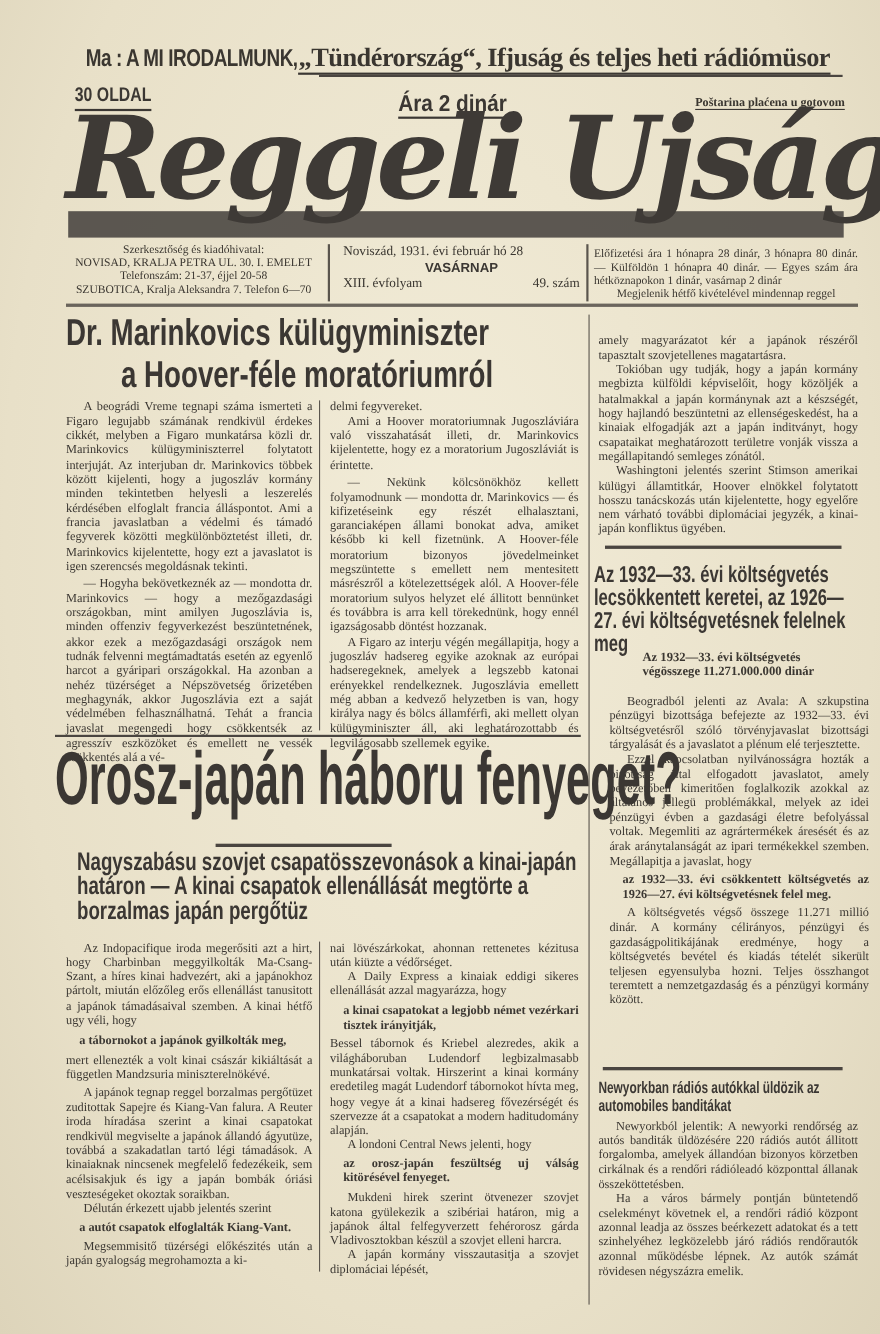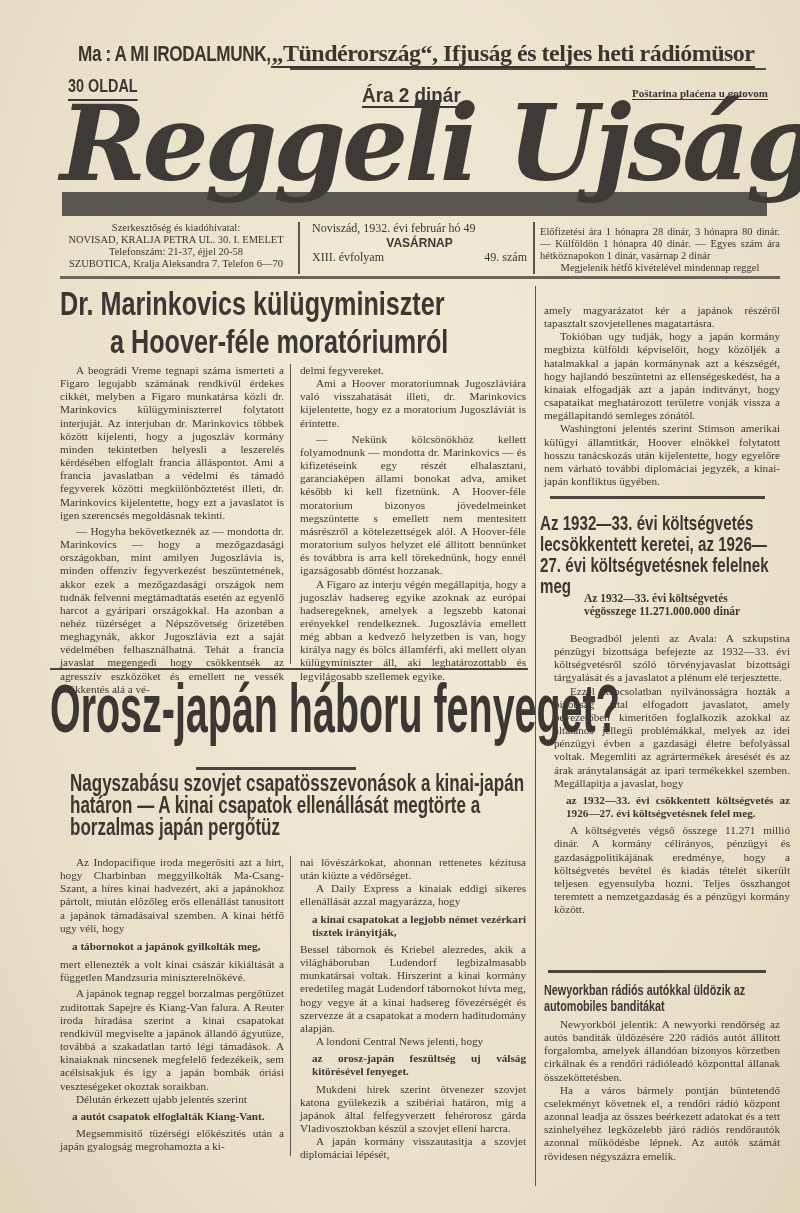--- a/index.html
+++ b/index.html
@@ -59,21 +59,21 @@
 <div id="masthead" class="abs">Reggeli Ujság</div>
 
 <div id="editorial" class="abs info">
   <div>Szerkesztőség és kiadóhivatal:</div>
   <div>NOVISAD, KRALJA PETRA UL. 30. I. EMELET</div>
   <div>Telefonszám: 21-37, éjjel 20-58</div>
   <div>SZUBOTICA, Kralja Aleksandra 7. Telefon 6—70</div>
 </div>
 <div class="vrule" style="left:298px;top:222px;height:52px;"></div>
 <div id="dateblock" class="abs info">
-  <div style="font-size:12px;">Noviszád, 1932. évi február hó 49</div>
+  <div style="font-size:12px;">Noviszád, 1931. évi február hó 28</div>
   <div class="cond" style="font-size:12px;text-align:center;margin:3px 0 2px;">VASÁRNAP</div>
   <div style="font-size:12px;display:flex;justify-content:space-between;">
     <span>XIII. évfolyam</span>
     <span>49. szám</span>
   </div>
 </div>
 <div class="vrule" style="left:533px;top:222px;height:52px;"></div>
 <div id="subs" class="abs info">
   <div>Előfizetési ára 1 hónapra 28 dinár, 3 hónapra 80 dinár. — Külföldön 1 hónapra 40 dinár. — Egyes szám ára hétköznapokon 1 dinár, vasárnap 2 dinár</div>
   <div style="text-align:center;">Megjelenik hétfő kivételével mindennap reggel</div>

